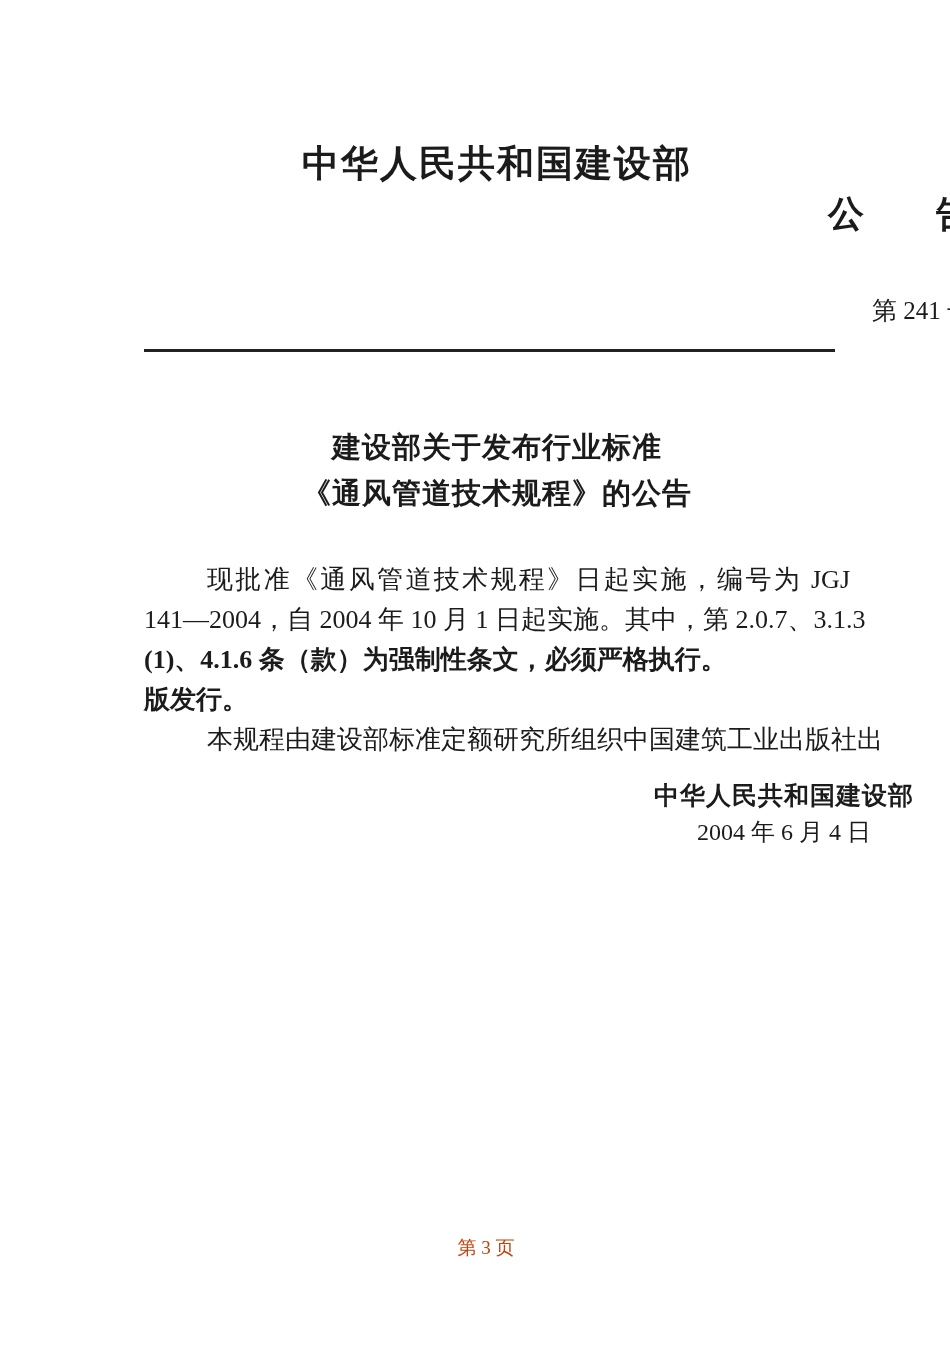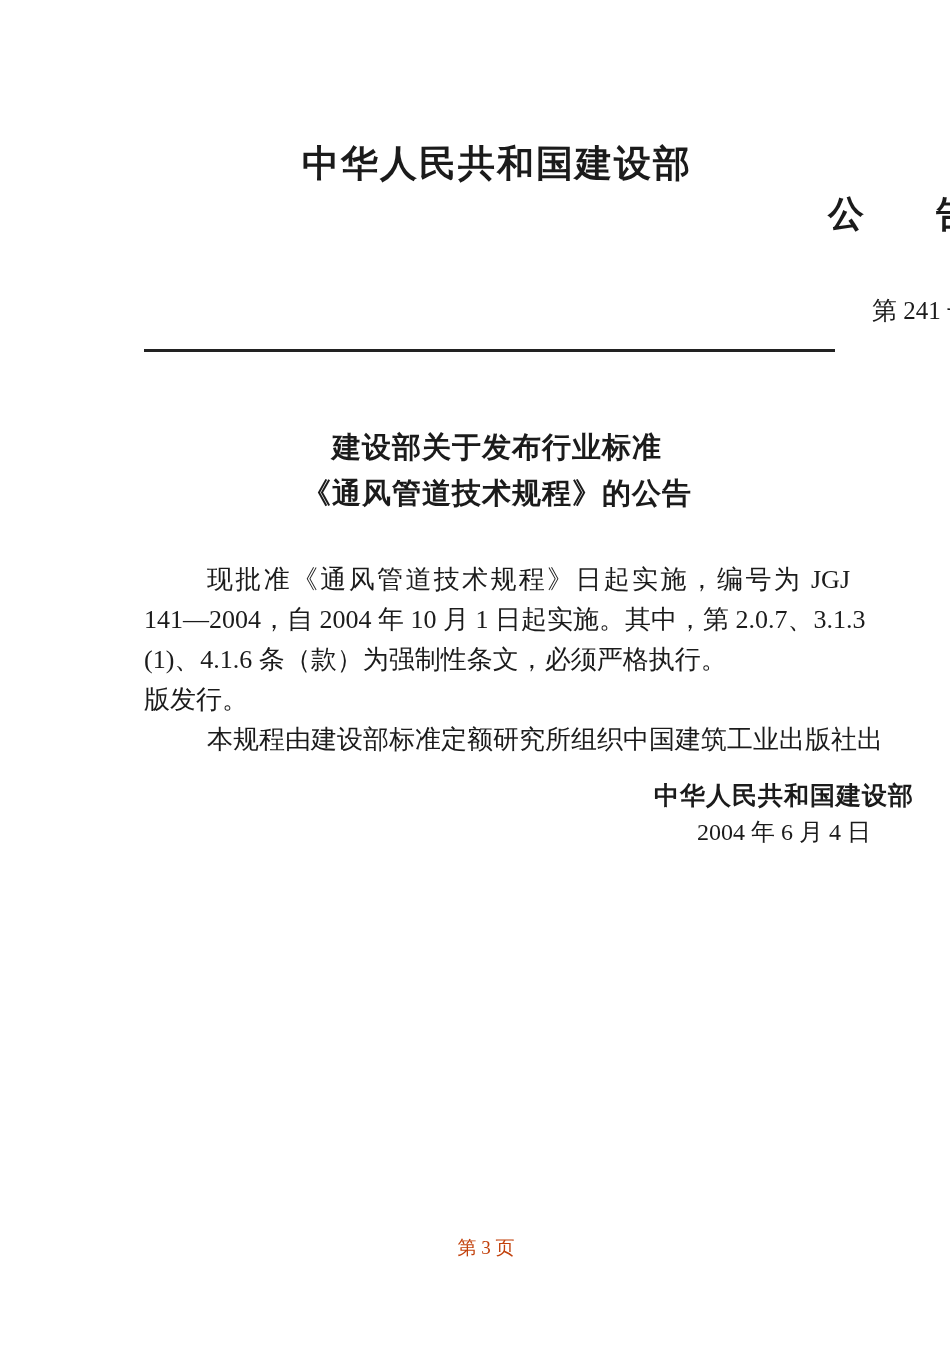--- a/index.html
+++ b/index.html
@@ -68,20 +68,21 @@
     font-size: 26px;
     line-height: 40px;
   }
   .bline {
     text-align: justify;
     text-align-last: justify;
     white-space: nowrap;
   }
   .bline.last {
     text-align-last: left;
+    font-weight: bold;
   }
   .bline.indent {
     padding-left: 63px;
   }
 
   
   .signature {
     display: flex;
     justify-content: flex-end;
     margin-top: 20px;

